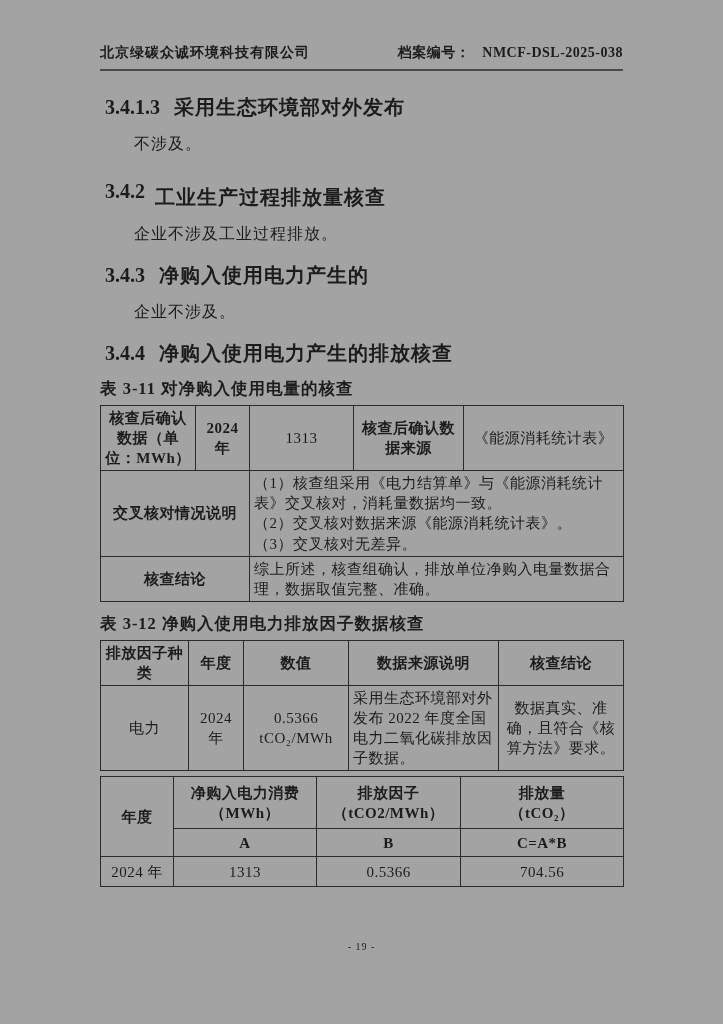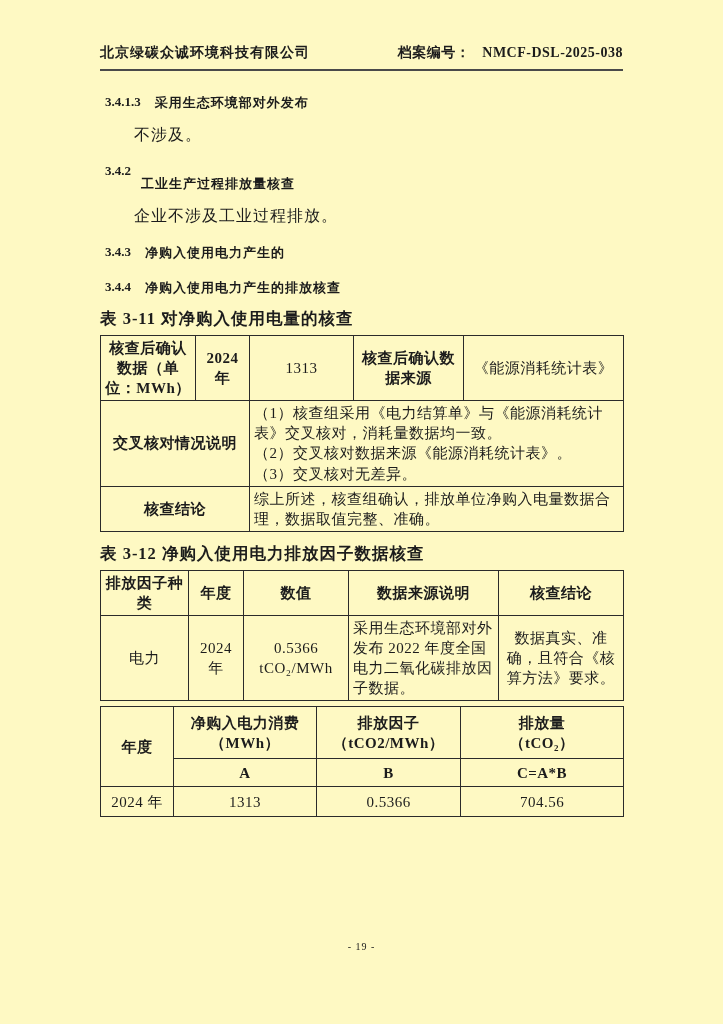--- a/index.html
+++ b/index.html
@@ -6,39 +6,39 @@
   html, body { background: #ffffff; }
   body {
     width: 723px; height: 1024px;
     font-family: "Liberation Serif", "DejaVu Serif", serif;
     color: #1c1c1c;
     overflow: hidden;
   }
   .page {
     position: relative;
     width: 723px; height: 1024px;
-    background: #fef9c3;
+    background: #a3a3a3;
     padding: 44px 100px 0 100px;
   }
   
   .hdr {
     display: flex; justify-content: space-between; align-items: flex-end;
     font-size: 14px; font-weight: bold;
     letter-spacing: 1px;
     padding-bottom: 7px;
     border-bottom: 2px solid #4a4a4a;
   }
   .hdr-right { letter-spacing: 0.5px; }
   .hdr-right .num { margin-left: 12px; letter-spacing: 0.5px; }
   
   .sec-h {
-    font-size: 13px; font-weight: bold;
+    font-size: 20px; font-weight: bold;
     padding-left: 5px;
     letter-spacing: 0.5px;
-    display: flex; align-items: flex-start;
+    display: flex; align-items: center;
   }
   .sec-h .sec-num { letter-spacing: 0; }
   .sec-h .sec-title { margin-left: 14px; letter-spacing: 1px; }
   .sec-h.tight .sec-title { margin-left: 10px; margin-top: 12px; }
   .mt1 { margin-top: 23px; }
   .mt2 { margin-top: 17px; }
   .body-p {
     font-size: 16px;
     padding-left: 34px;
     letter-spacing: 1px;
@@ -109,20 +109,21 @@
   <div class="sec-h tight mt2">
     <span class="sec-num">3.4.2</span>
     <span class="sec-title">工业生产过程排放量核查</span>
   </div>
   <p class="body-p">企业不涉及工业过程排放。</p>
 
   <div class="sec-h mt2">
     <span class="sec-num">3.4.3</span>
     <span class="sec-title">净购入使用电力产生的</span>
   </div>
+  <p class="body-p">企业不涉及。</p>
 
   <div class="sec-h mt2">
     <span class="sec-num">3.4.4</span>
     <span class="sec-title">净购入使用电力产生的排放核查</span>
   </div>
 
   <div class="tbl-cap">表 3-11 对净购入使用电量的核查</div>
   <table class="doc t311">
     <colgroup>
       <col style="width:95px">

